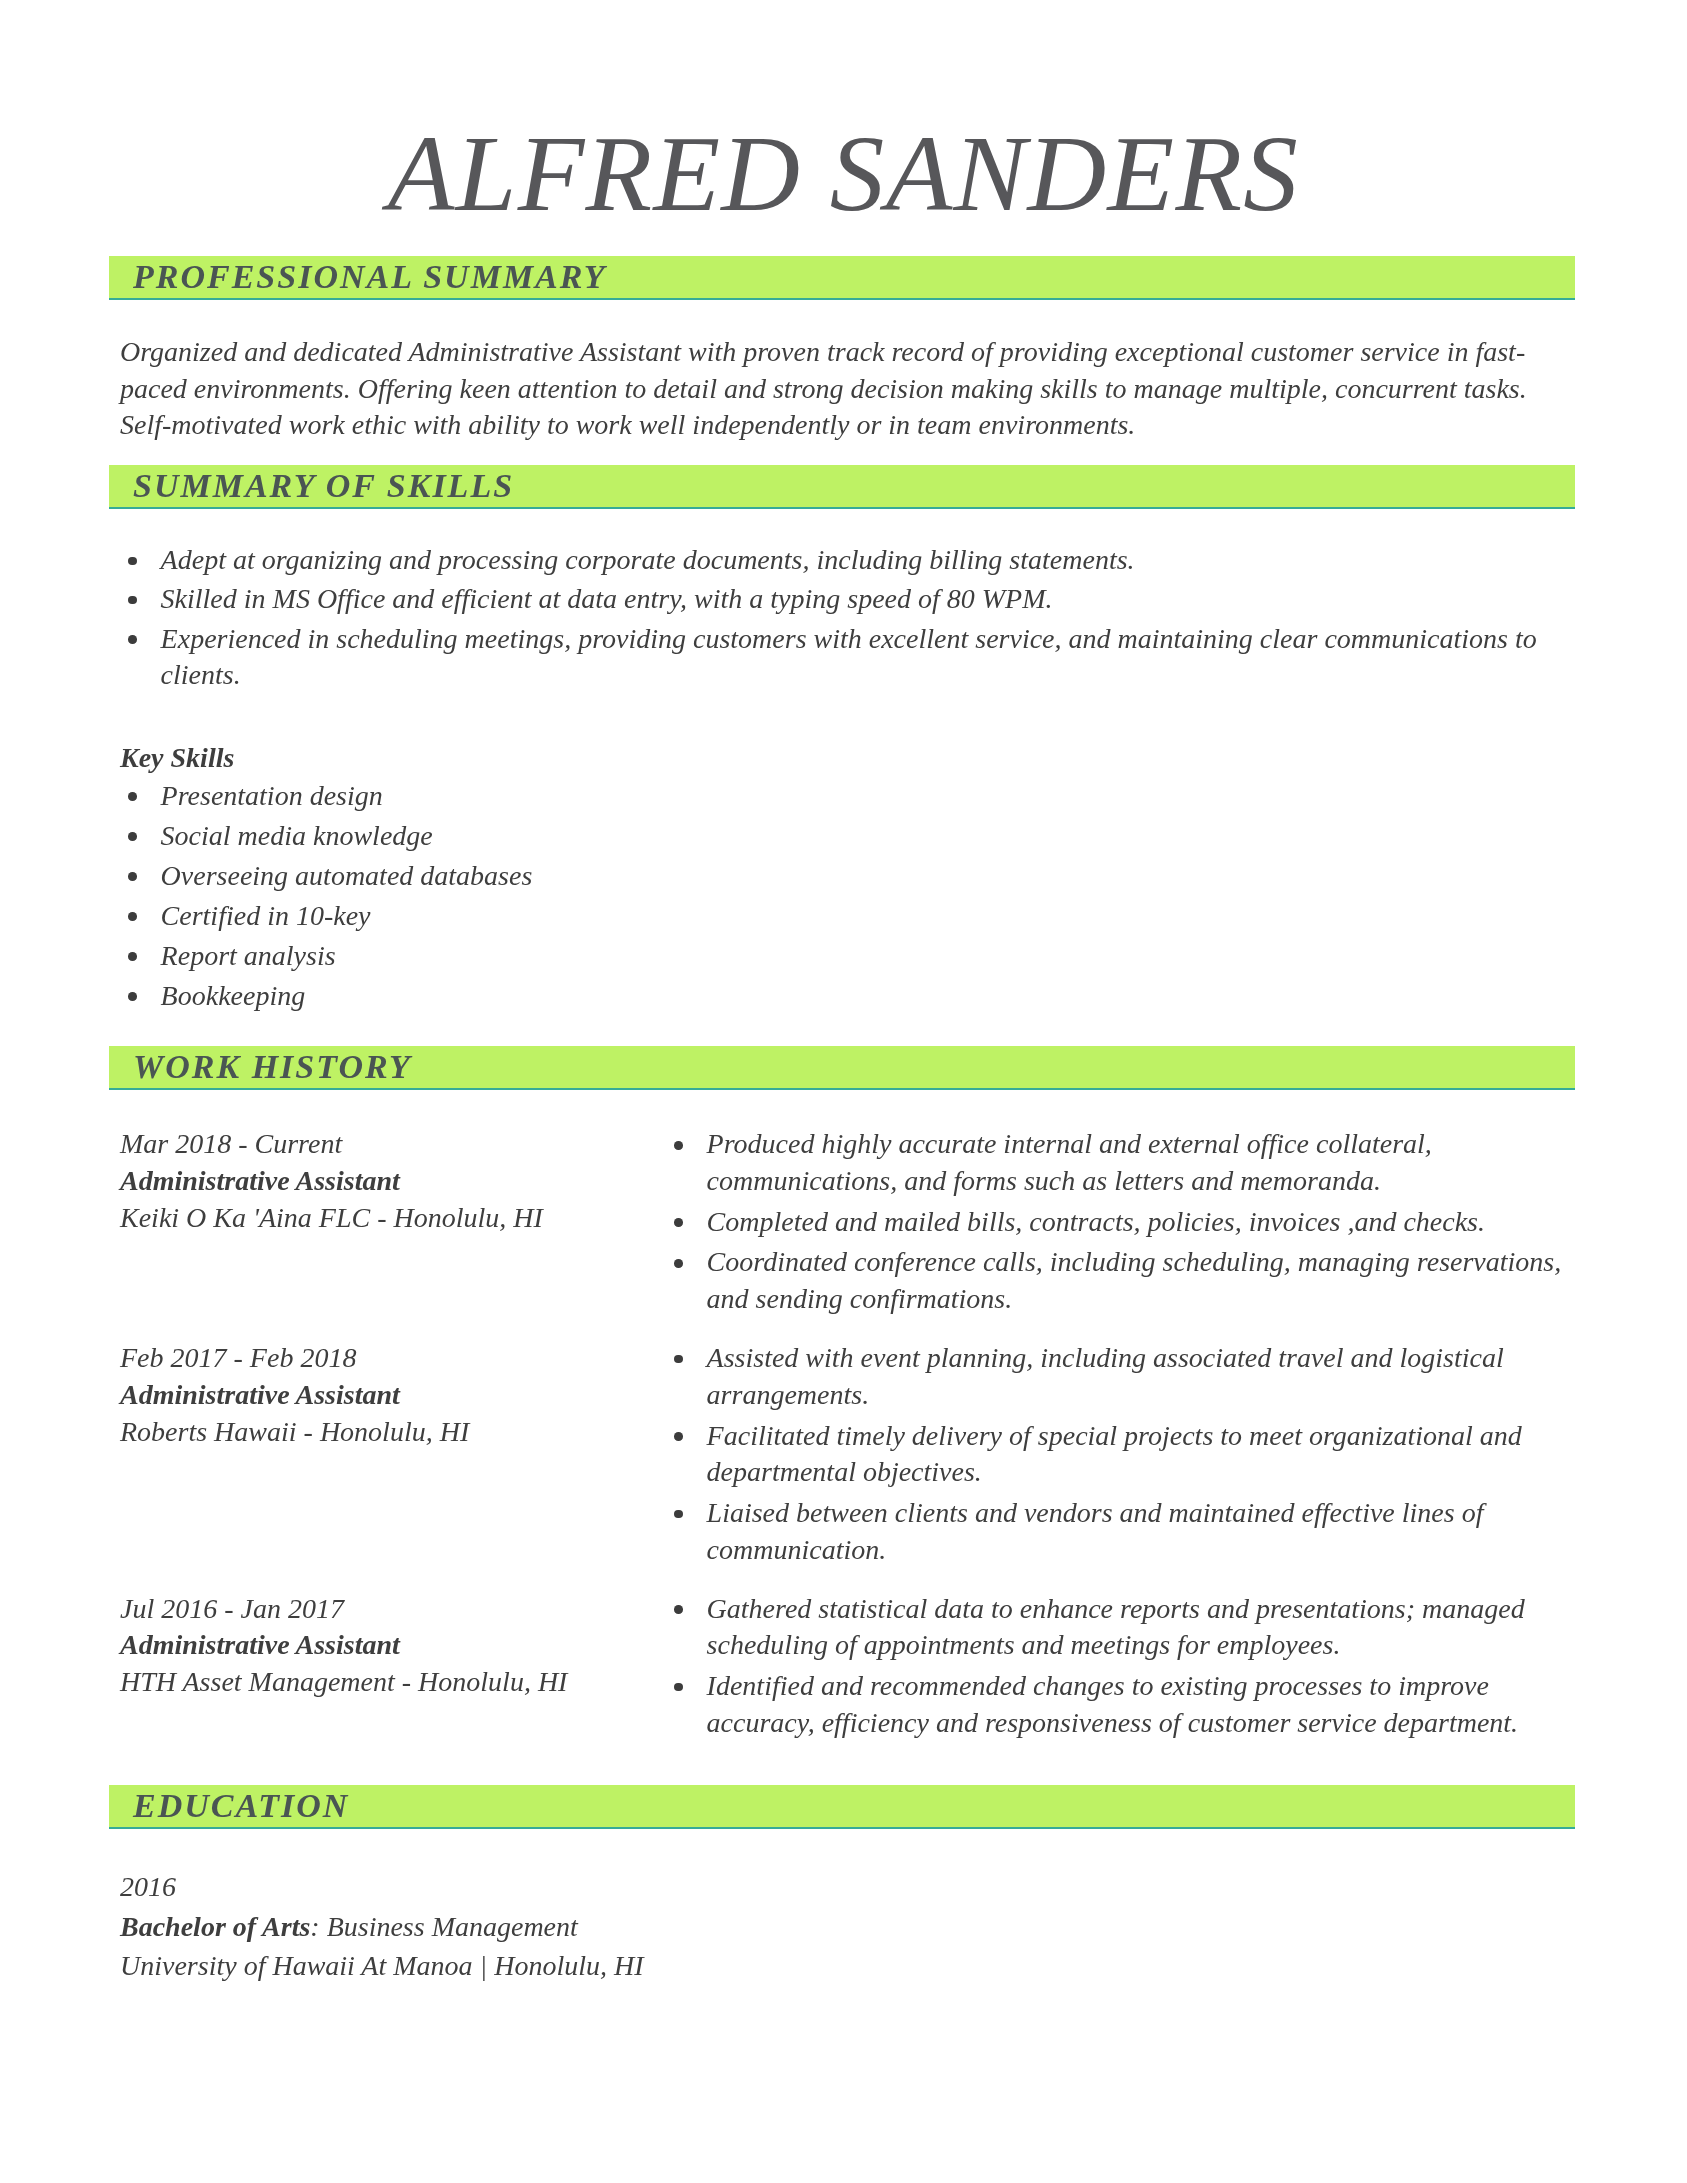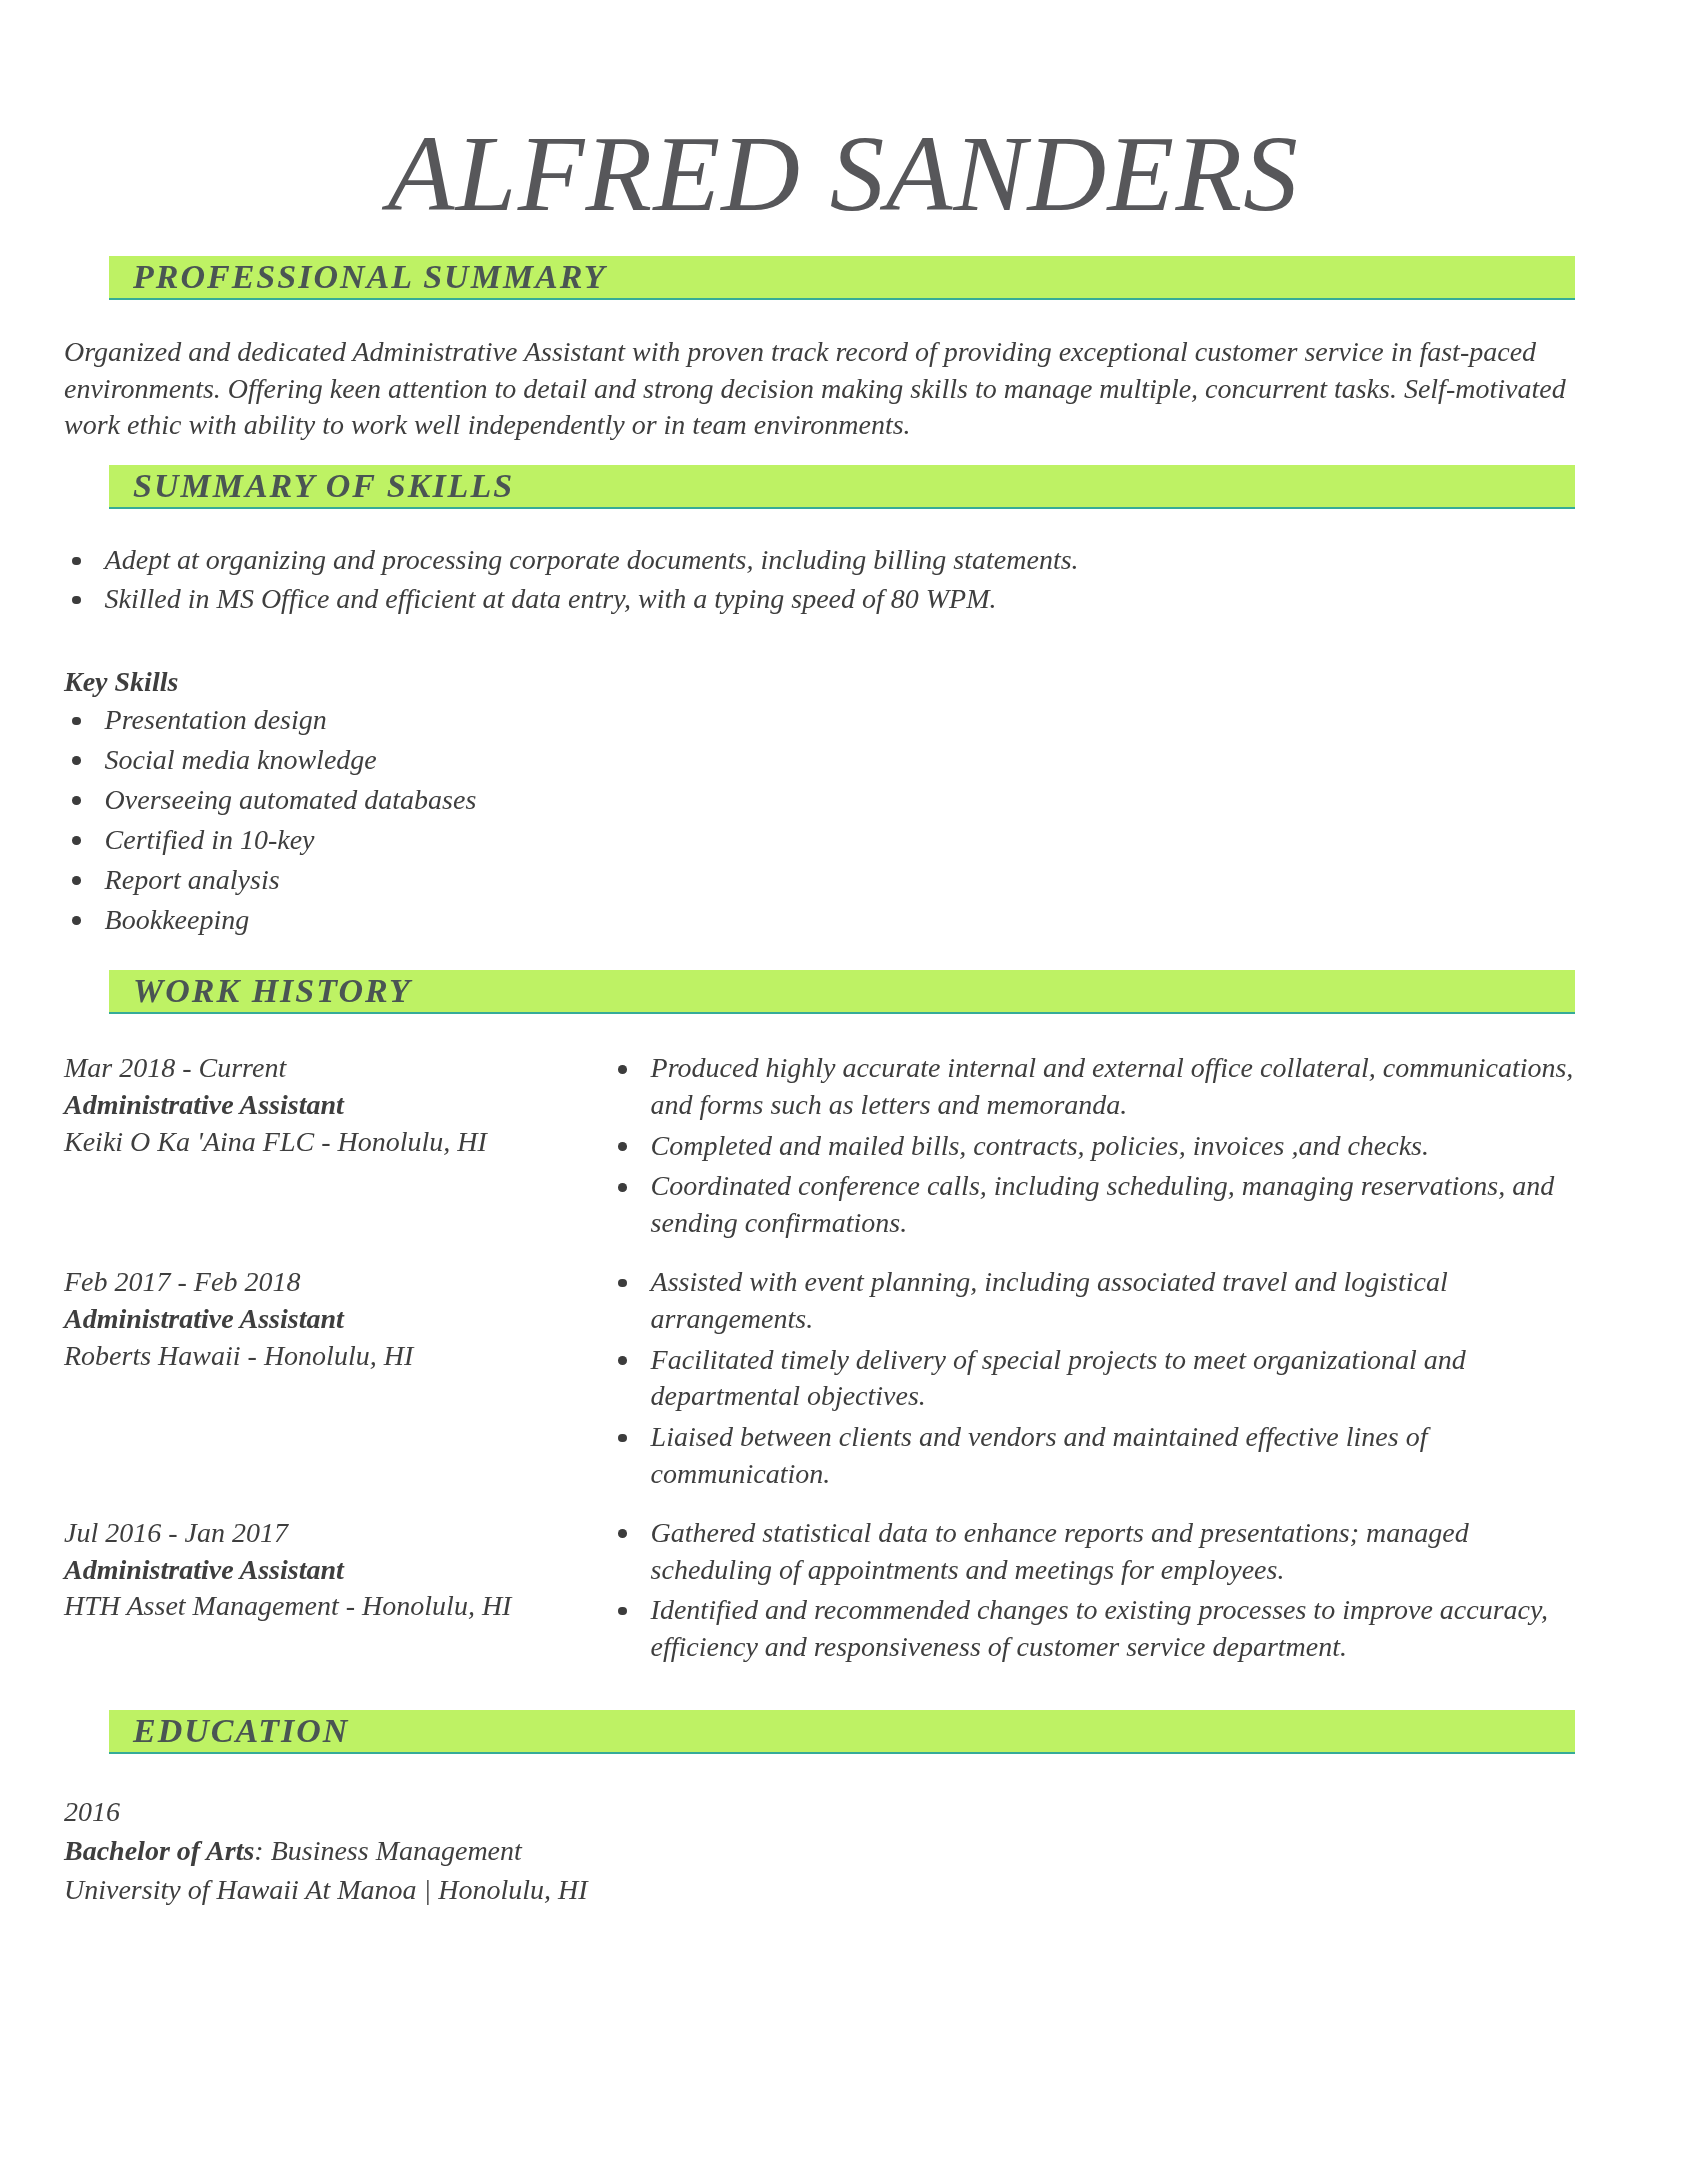--- a/index.html
+++ b/index.html
@@ -30,21 +30,21 @@
     display:flex; align-items:center;
     padding-left:24px;
     border-bottom:2.6px solid #35ab98;
   }
   .section-title {
     font-size:34px; font-weight:700;
     color:#4a5553; letter-spacing:2px;
   }
 
   
-  .content { padding-left:64px; padding-right:109px; font-size:28px; line-height:1.31; }
+  .content { padding-left:120px; padding-right:109px; font-size:28px; line-height:1.31; }
 
   .summary-text { margin-top:34px; }
 
   
   .bullet { display:flex; align-items:flex-start; margin-bottom:2.6px; }
   .bullet .dot {
     flex:none; width:8.6px; height:8.6px; border-radius:50%;
     background:#3c3c3c; margin:14.6px 24px 0 8px;
   }
   .bullet .bullet-text { flex:1; }
@@ -93,20 +93,24 @@
   <div class="content skills-block">
     <div class="skills-list">
         <div class="bullet">
           <span class="dot"></span>
           <span class="bullet-text">Adept at organizing and processing corporate documents, including billing statements.</span>
         </div>
         <div class="bullet">
           <span class="dot"></span>
           <span class="bullet-text">Skilled in MS Office and efficient at data entry, with a typing speed of 80 WPM.</span>
         </div>
+        <div class="bullet">
+          <span class="dot"></span>
+          <span class="bullet-text">Experienced in scheduling meetings, providing customers with excellent service, and maintaining clear communications to clients.</span>
+        </div>
       </div>
     <div class="keyskills-label">Key Skills</div>
     <div class="keyskills-list">
         <div class="bullet">
           <span class="dot"></span>
           <span class="bullet-text">Presentation design</span>
         </div>
         <div class="bullet">
           <span class="dot"></span>
           <span class="bullet-text">Social media knowledge</span>

